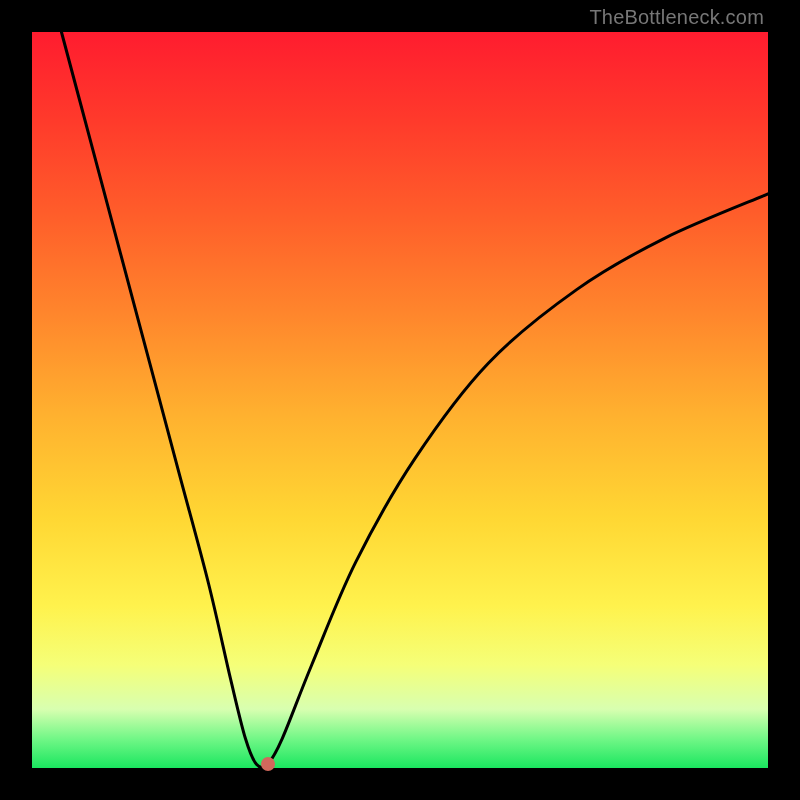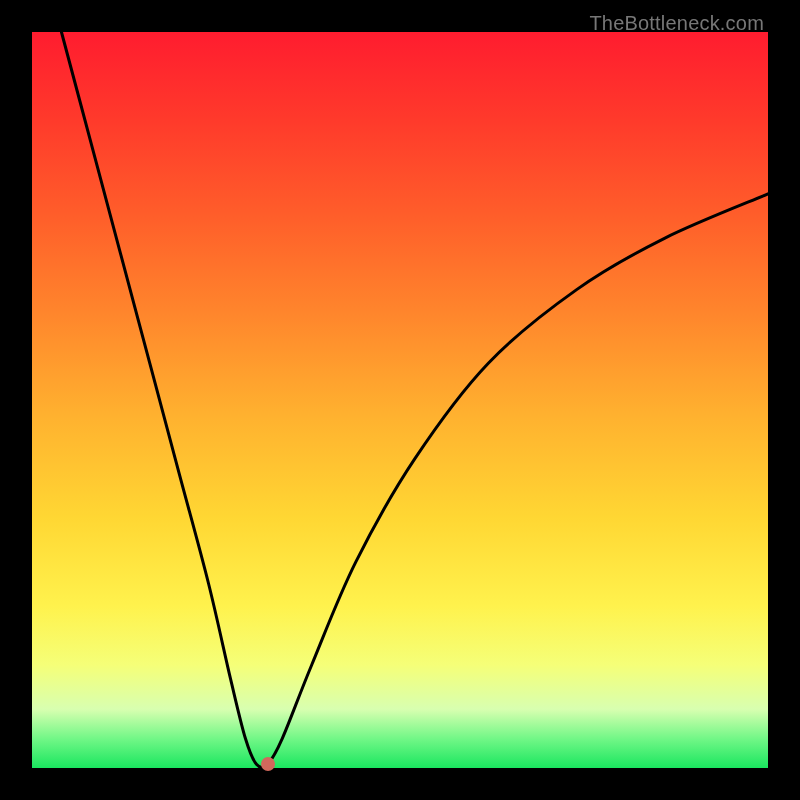--- a/index.html
+++ b/index.html
@@ -34,21 +34,21 @@
       #ffd733 66%,
       #fff24d 78%,
       #f5ff78 86%,
       #d8ffb0 92%,
       #72f787 96%,
       #1ae65f 100%
     );
   }
   .watermark {
     position: absolute;
-    top: 12px;
+    top: 6px;
     right: 36px;
     color: #777;
     font-size: 20px;
     font-weight: 500;
     letter-spacing: 0.2px;
     user-select: none;
   }
   svg.curve {
     position: absolute;
     left: 0;

